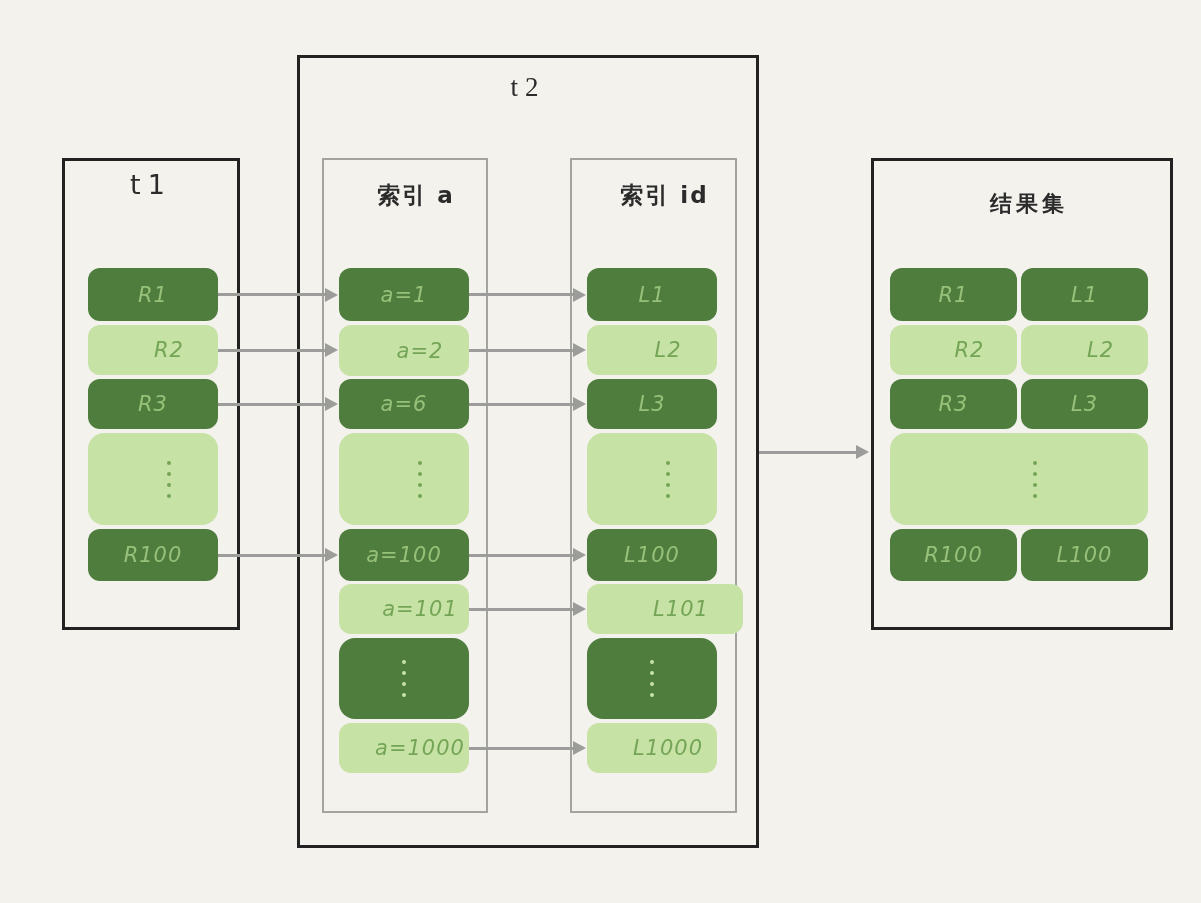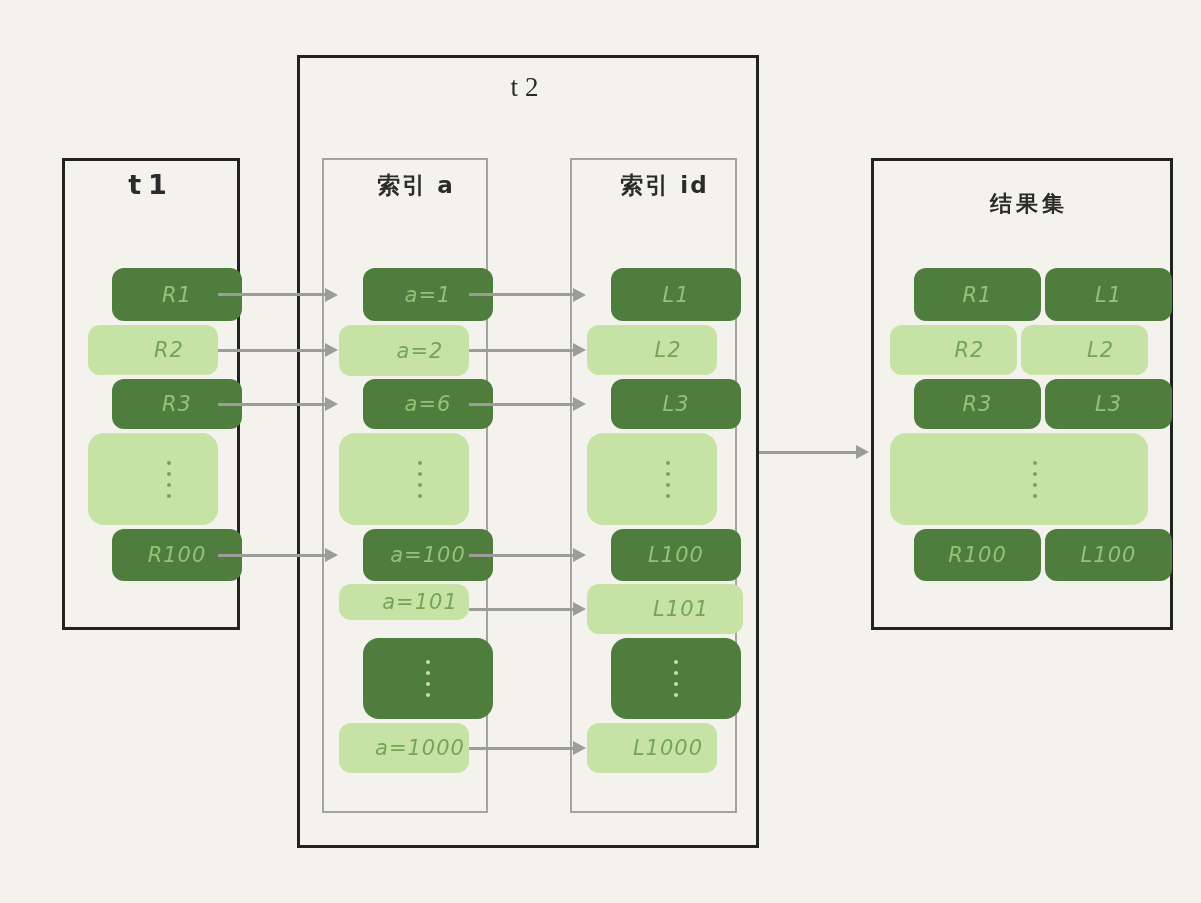--- a/index.html
+++ b/index.html
@@ -14,32 +14,32 @@
     position:absolute;
     box-sizing:border-box;
     background:transparent;
   }
   .diagram-box.black{border:3px solid var(--box-border-dark,#222);}
   .diagram-box.gray{border:2px solid var(--box-border-gray,#a3a3a0);}
   .box-label{
     text-align:center;
     color:var(--label-text,#2b2b2b);
   }
-  .t-label{margin-top:8px;font-size:27px;letter-spacing:7px;font-weight:bold;}
+  .t-label{margin-top:8px;font-size:27px;letter-spacing:7px;}
   .t2-label{margin-top:14px;font-size:27px;letter-spacing:7px;font-family:Liberation Serif, serif;}
-  .idx-label{margin-top:10px;font-size:23px;font-weight:bold;letter-spacing:2px;padding-left:22px;}
+  .idx-label{margin-top:20px;font-size:23px;font-weight:bold;letter-spacing:2px;padding-left:22px;}
   .result-label{margin-top:28px;font-size:22px;font-weight:bold;letter-spacing:4px;padding-left:14px;}
   .row-box{
     position:absolute;
     box-sizing:border-box;
     border-radius:12px;
     display:flex;align-items:center;justify-content:center;
   }
   .row-box.tall{border-radius:16px;}
-  .shade-dark{background:var(--dark-green,#4e7d3e);color:var(--text-on-dark,#97c178);margin-left:24px;}
+  .shade-dark{background:var(--dark-green,#4e7d3e);color:var(--text-on-dark,#97c178);}
   .shade-light{background:var(--light-green,#c7e2a5);color:var(--text-on-light,#74a556);padding-left:32px;}
   .row-label{
     font-size:21px;
     font-style:italic;
     letter-spacing:1px;
   }
   .dots{
     display:flex;flex-direction:column;align-items:center;justify-content:center;gap:7px;
     width:100%;height:100%;
   }
@@ -117,21 +117,21 @@
         <div class="dots">
           <span class="dot"></span>
           <span class="dot"></span>
           <span class="dot"></span>
           <span class="dot"></span>
         </div>
       </div>
       <div class="row-box shade-dark" style="left: 339px; top: 529px; width: 130px; height: 52px;">
         <span class="row-label">a=100</span>
       </div>
-      <div class="row-box shade-light" style="left: 339px; top: 584px; width: 130px; height: 36px;">
+      <div class="row-box shade-light" style="left: 339px; top: 584px; width: 130px; height: 50px;">
         <span class="row-label">a=101</span>
       </div>
       <div class="row-box shade-dark tall" style="left: 339px; top: 638px; width: 130px; height: 81px;">
         <div class="dots">
           <span class="dot"></span>
           <span class="dot"></span>
           <span class="dot"></span>
           <span class="dot"></span>
         </div>
       </div>

